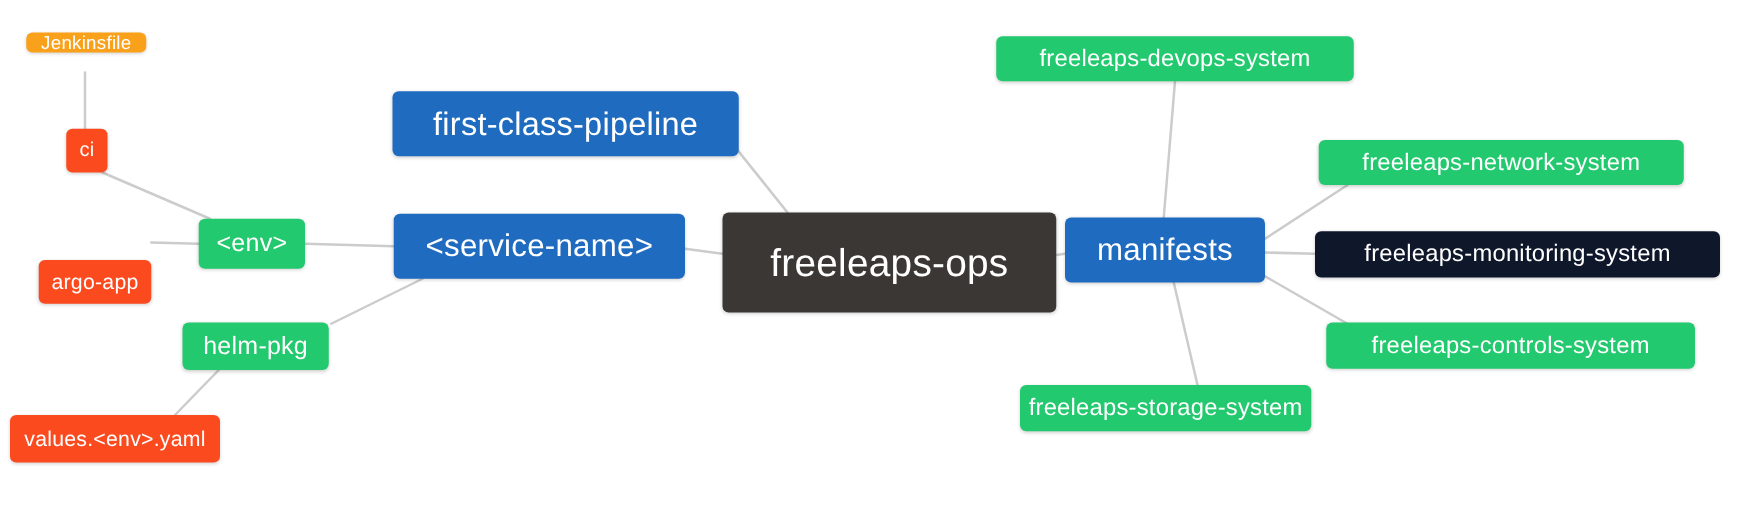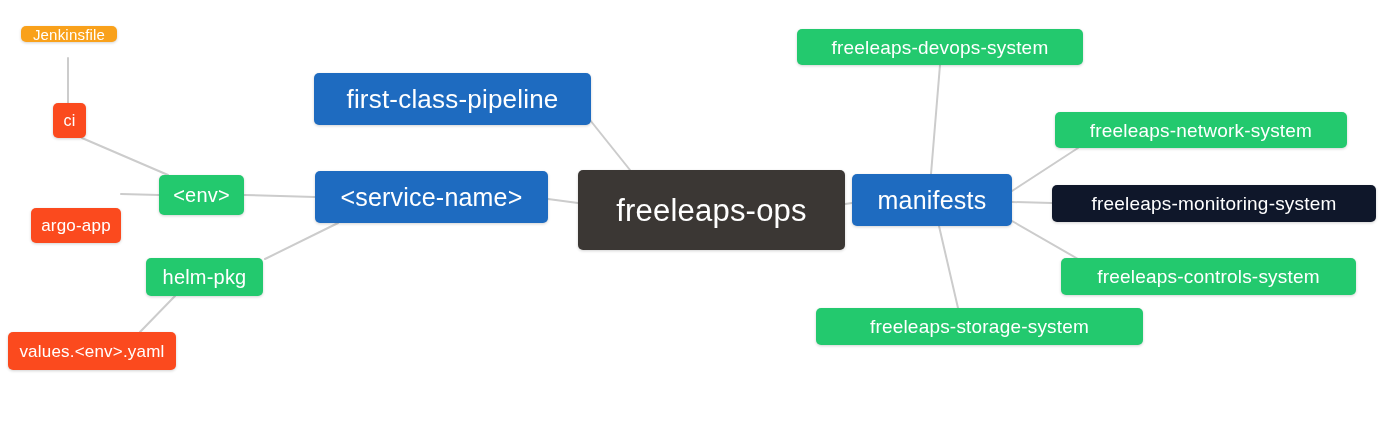--- a/index.html
+++ b/index.html
@@ -95,17 +95,17 @@
       </div>
       <div class="node" style="left: 1055px; top: 112px; width: 292px; height: 36px; background: rgb(35, 201, 110); color: rgb(255, 255, 255); font-size: 19px;">
         <span>freeleaps-network-system</span>
       </div>
       <div class="node" style="left: 1052px; top: 185px; width: 324px; height: 37px; background: #0f172a; color: rgb(255, 255, 255); font-size: 19px;">
         <span>freeleaps-monitoring-system</span>
       </div>
       <div class="node" style="left: 1061px; top: 258px; width: 295px; height: 37px; background: rgb(35, 201, 110); color: rgb(255, 255, 255); font-size: 19px;">
         <span>freeleaps-controls-system</span>
       </div>
-      <div class="node" style="left: 816px; top: 308px; width: 327px; height: 37px; background: rgb(35, 201, 110); color: rgb(255, 255, 255); font-size: 19px;">
+      <div class="node" style="left: 816px; top: 308px; width: 233px; height: 37px; background: rgb(35, 201, 110); color: rgb(255, 255, 255); font-size: 19px;">
         <span>freeleaps-storage-system</span>
       </div>
     </div>
 </div>
 
 </body></html>

